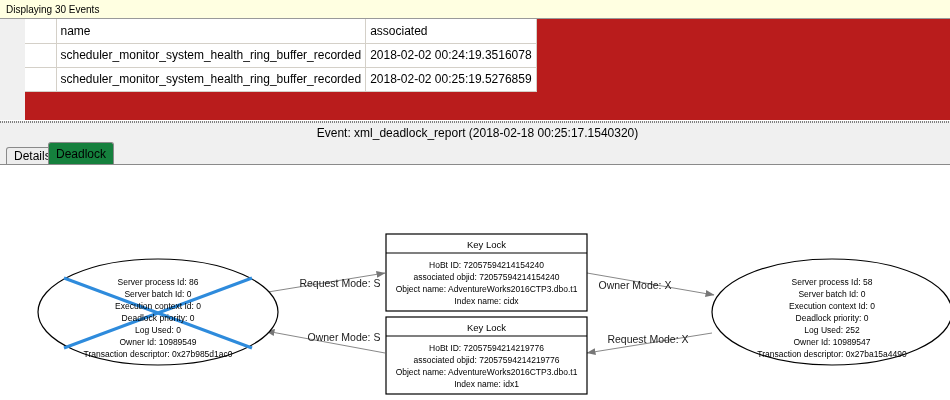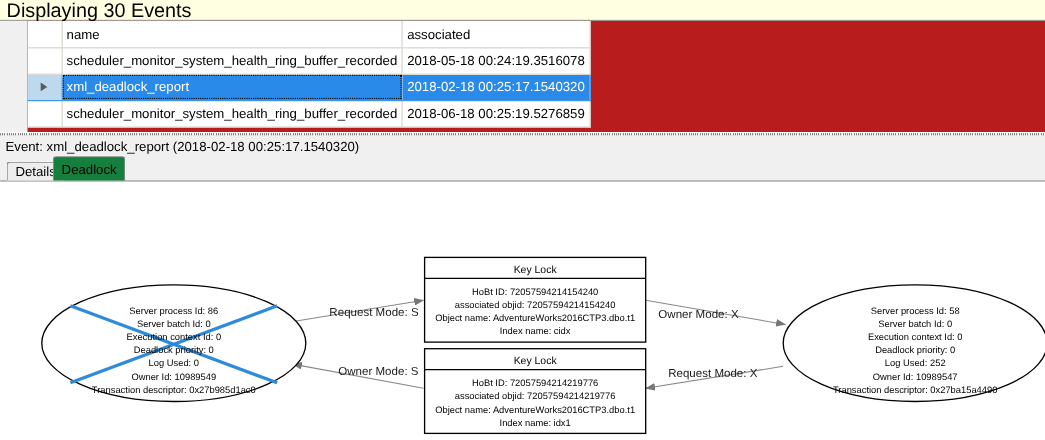--- a/index.html
+++ b/index.html
@@ -27,21 +27,21 @@
     position: absolute;
     left: 0; top: 0;
     width: 950px;
     height: 19px;
     background: #ffffe1;
     border-bottom: 1px solid #9a9a9a;
     box-sizing: border-box;
     display: flex;
     align-items: center;
     padding-left: 6px;
-    font-size: 18px;
+    font-size: 10px;
     color: #000;
   }
 
   
   .grid {
     position: absolute;
     left: 0; top: 19px;
     width: 950px;
     height: 101px;
     background: #b91c1c;
@@ -121,20 +121,21 @@
     left: 0; top: 124px;
     width: 950px;
     height: 18px;
     padding-left: 5px;
     box-sizing: border-box;
     font-size: 12px;
     color: #000;
     display: flex;
     align-items: center;
     background: #f0f0f0;
+    justify-content: center;
   }
 
   
   .tabstrip {
     position: absolute;
     left: 0; top: 142px;
     width: 950px;
     height: 22px;
     background: #f0f0f0;
   }
@@ -215,33 +216,26 @@
         <tr>
           <th class="col-sel"></th>
           <th class="col-name">name</th>
           <th class="col-ts">associated</th>
         </tr>
       </thead>
       <tbody>
         <tr>
           <td class="col-sel"></td>
           <td class="col-name">scheduler_monitor_system_health_ring_buffer_recorded</td>
-          <td class="col-ts">2018-05-18 00:24:19.3516078</td>
-        </tr>
-        <tr class="row-selected">
-          <td class="col-sel">
-            <span class="row-arrow"></span>
-          </td>
-          <td class="col-name cell-focus">xml_deadlock_report</td>
-          <td class="col-ts">2018-02-18 00:25:17.1540320</td>
+          <td class="col-ts">2018-02-02 00:24:19.3516078</td>
         </tr>
         <tr>
           <td class="col-sel"></td>
           <td class="col-name">scheduler_monitor_system_health_ring_buffer_recorded</td>
-          <td class="col-ts">2018-06-18 00:25:19.5276859</td>
+          <td class="col-ts">2018-02-02 00:25:19.5276859</td>
         </tr>
       </tbody>
     </table>
   </div>
 
   <div class="grid-splitter"></div>
 
   <div class="event-header">
     <span>Event: xml_deadlock_report (2018-02-18 00:25:17.1540320)</span>
   </div>

